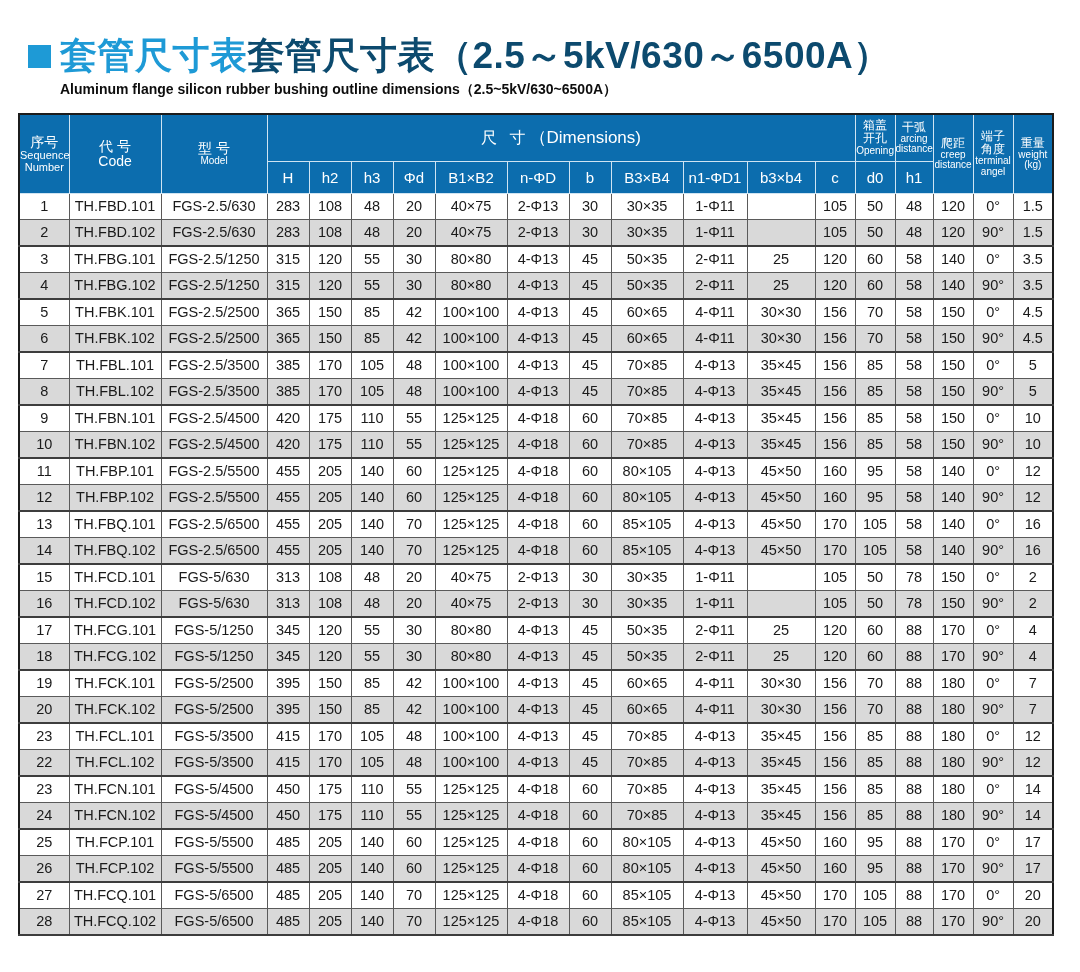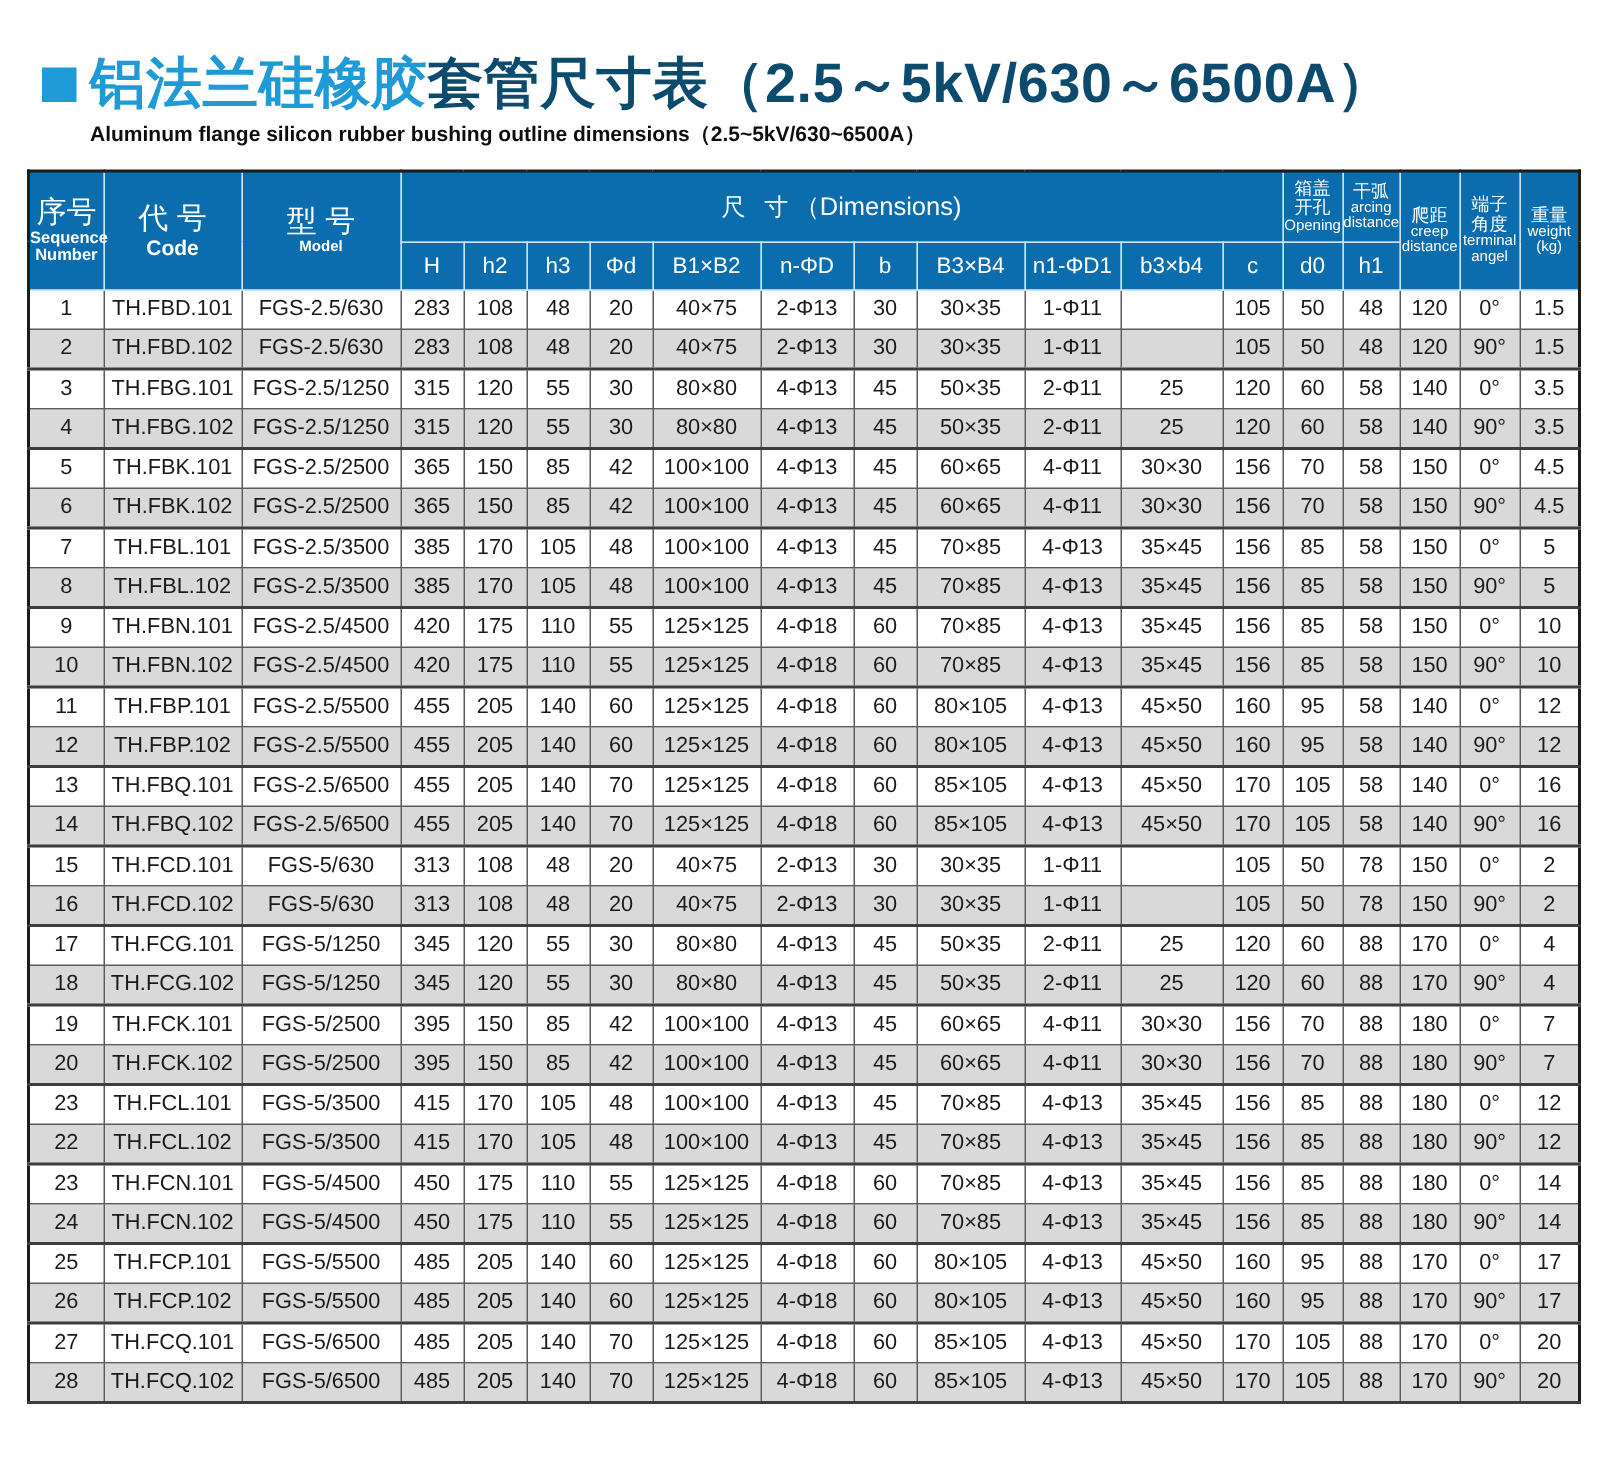--- a/index.html
+++ b/index.html
@@ -21,42 +21,42 @@
     width:1034px;margin:14px 0 0 18px;
     border:2px solid #1c1c1c;
   }
   
   thead th{
     background:#0c6dae;color:#ffffff;font-weight:normal;
     border:1px solid #cfe4f2;padding:0;vertical-align:middle;text-align:center;
   }
   thead tr.h1 th{height:46px;}
   thead tr.h2 th{height:31px;font-size:15px;}
-  .zh{font-size:20px;line-height:1.15;}
-  .en{font-size:11px;line-height:1.05;white-space:pre-line;font-weight:bold;}
+  .zh{font-size:14px;line-height:1.15;}
+  .en{font-size:11px;line-height:1.05;white-space:pre-line;}
   .sm-zh{font-size:12px;line-height:1.1;white-space:pre-line;}
   .sm-en{font-size:10px;line-height:1.05;white-space:pre-line;}
   .dim-zh{font-size:16px;letter-spacing:4px;text-align:right;}
   .dim-en{font-size:17px;letter-spacing:0;}
   
   tbody td{
     border:1px solid #5a5a5a;text-align:center;vertical-align:middle;
     font-size:14.5px;color:#1a1a1a;height:25px;padding:0 1px;
     background:#ffffff;overflow:hidden;white-space:nowrap;
   }
   tbody tr.alt td{background:#d9d9d9;}
   tbody tr.pair-end td{border-bottom:2px solid #3d3d3d;}
 </style>
 </head>
 <body>
 
 <div class="title-block">
   <div class="title-row">
     <span class="bullet"></span>
-    <span class="main-title"><span class="t-blue">铝法兰硅橡胶</span><span class="t-black">套管尺寸表（2.5～5kV/630～6500A）</span></span>
+    <span class="main-title"><span class="t-blue">套管尺寸表</span><span class="t-black">套管尺寸表（2.5～5kV/630～6500A）</span></span>
   </div>
   <div class="subtitle">Aluminum flange  silicon rubber bushing outline dimensions（2.5~5kV/630~6500A）</div>
 </div>
 
 <table class="spec">
   <colgroup>
     <col style="width:50px">
       <col style="width:92px">
       <col style="width:106px">
     <col style="width:42px">

